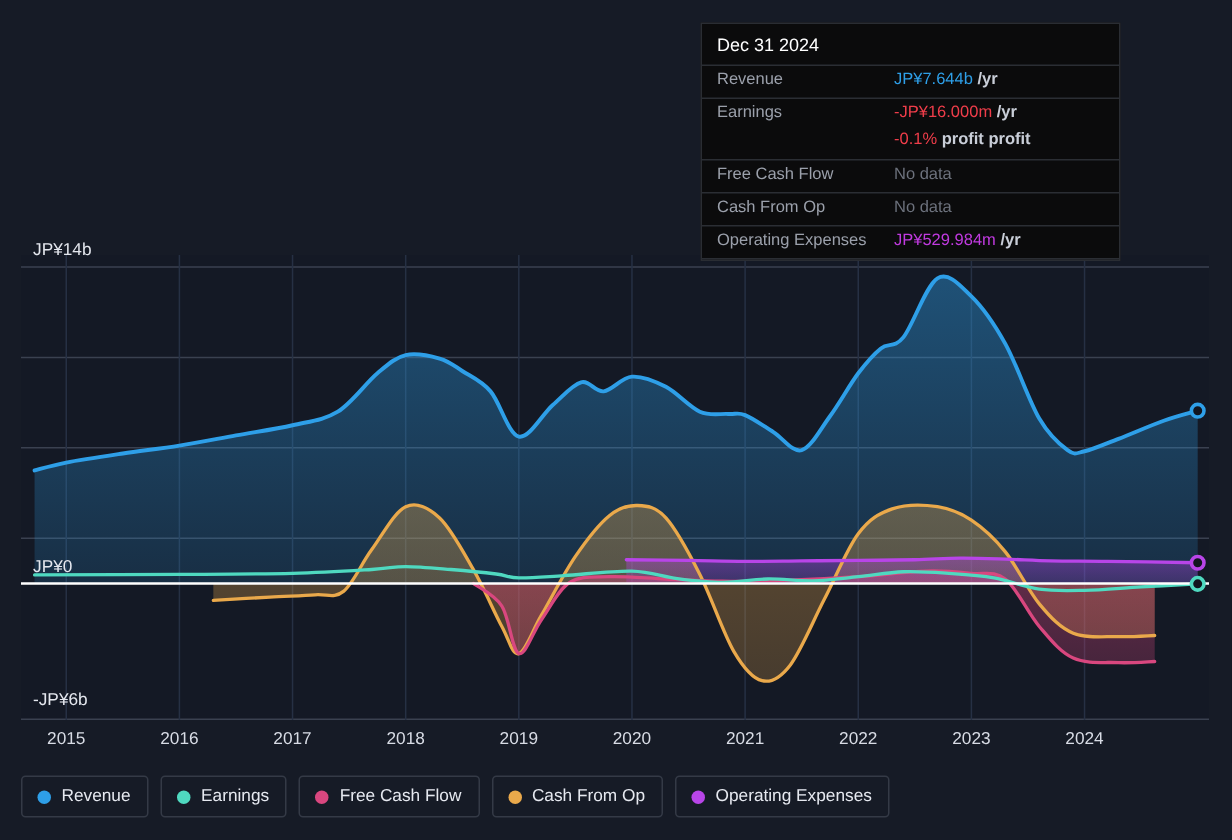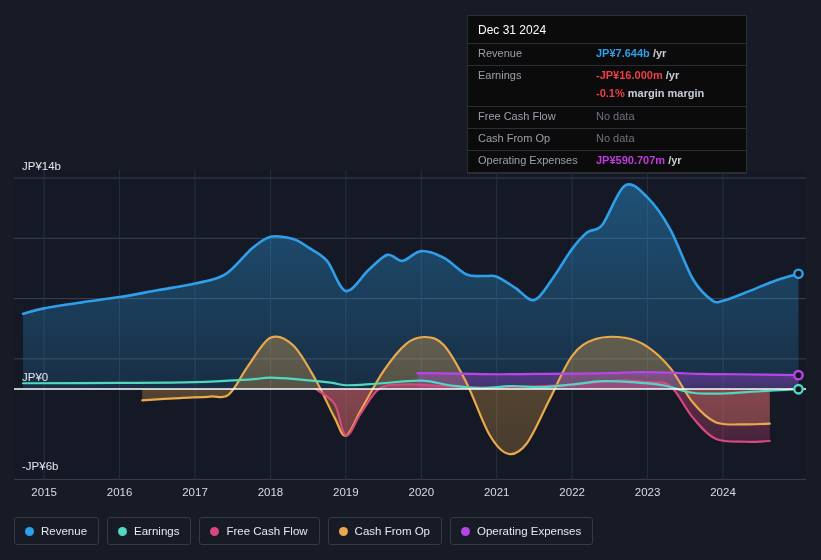--- a/index.html
+++ b/index.html
@@ -73,21 +73,21 @@
   #tooltip .tt-key {
     color: #9ba0ab;
     width: 118px;
     flex: 0 0 118px;
     font-size: 11px;
   }
   #tooltip .tt-val {
     font-size: 11px;
     color: #c9ced8;
   }
-  #tooltip .tt-val .num { font-weight: bold; }
+  #tooltip .tt-val .num { font-weight: normal; }
   #tooltip .tt-val .unit { color: #c9ced8; font-weight: bold; }
   #tooltip .tt-nodata { color: #6d727d; font-size: 11px; text-align: center; }
   .c-rev { color: #2e9fe8; }
   .c-earn { color: #ef3d4a; text-align: center; }
   .c-opex { color: #c13ae0; }
   #tooltip .tt-foot { border-top: 1px solid #2b2e34; height: 0; }
 
   
   #legend {
     position: absolute;
@@ -220,33 +220,33 @@
         <div class="tt-row">
           <div class="tt-key">Revenue</div>
           <div class="tt-val"><span class="num c-rev">JP¥7.644b</span><span class="unit"> /yr</span></div>
         </div>
         <div class="tt-row">
           <div class="tt-key">Earnings</div>
           <div class="tt-val"><span class="num c-earn">-JP¥16.000m</span><span class="unit"> /yr</span></div>
         </div>
         <div class="tt-row sub">
           <div class="tt-key"></div>
-          <div class="tt-val"><span class="num c-earn">-0.1%</span><span class="unit"> margin margin</span></div>
+          <div class="tt-val"><span class="num c-earn">-0.1%</span><span class="unit"> profit profit</span></div>
         </div>
         <div class="tt-row">
           <div class="tt-key">Free Cash Flow</div>
           <div class="tt-val"><span class="tt-nodata">No data</span></div>
         </div>
         <div class="tt-row">
           <div class="tt-key">Cash From Op</div>
           <div class="tt-val"><span class="tt-nodata">No data</span></div>
         </div>
         <div class="tt-row">
           <div class="tt-key">Operating Expenses</div>
-          <div class="tt-val"><span class="num c-opex">JP¥590.707m</span><span class="unit"> /yr</span></div>
+          <div class="tt-val"><span class="num c-opex">JP¥529.984m</span><span class="unit"> /yr</span></div>
         </div>
       </div>
     <div class="tt-foot"></div>
   </div>
 
   <div id="legend">
       <div class="legend-item">
         <span class="legend-dot" style="background: rgb(46, 159, 232);"></span>
         <span class="legend-label">Revenue</span>
       </div>

